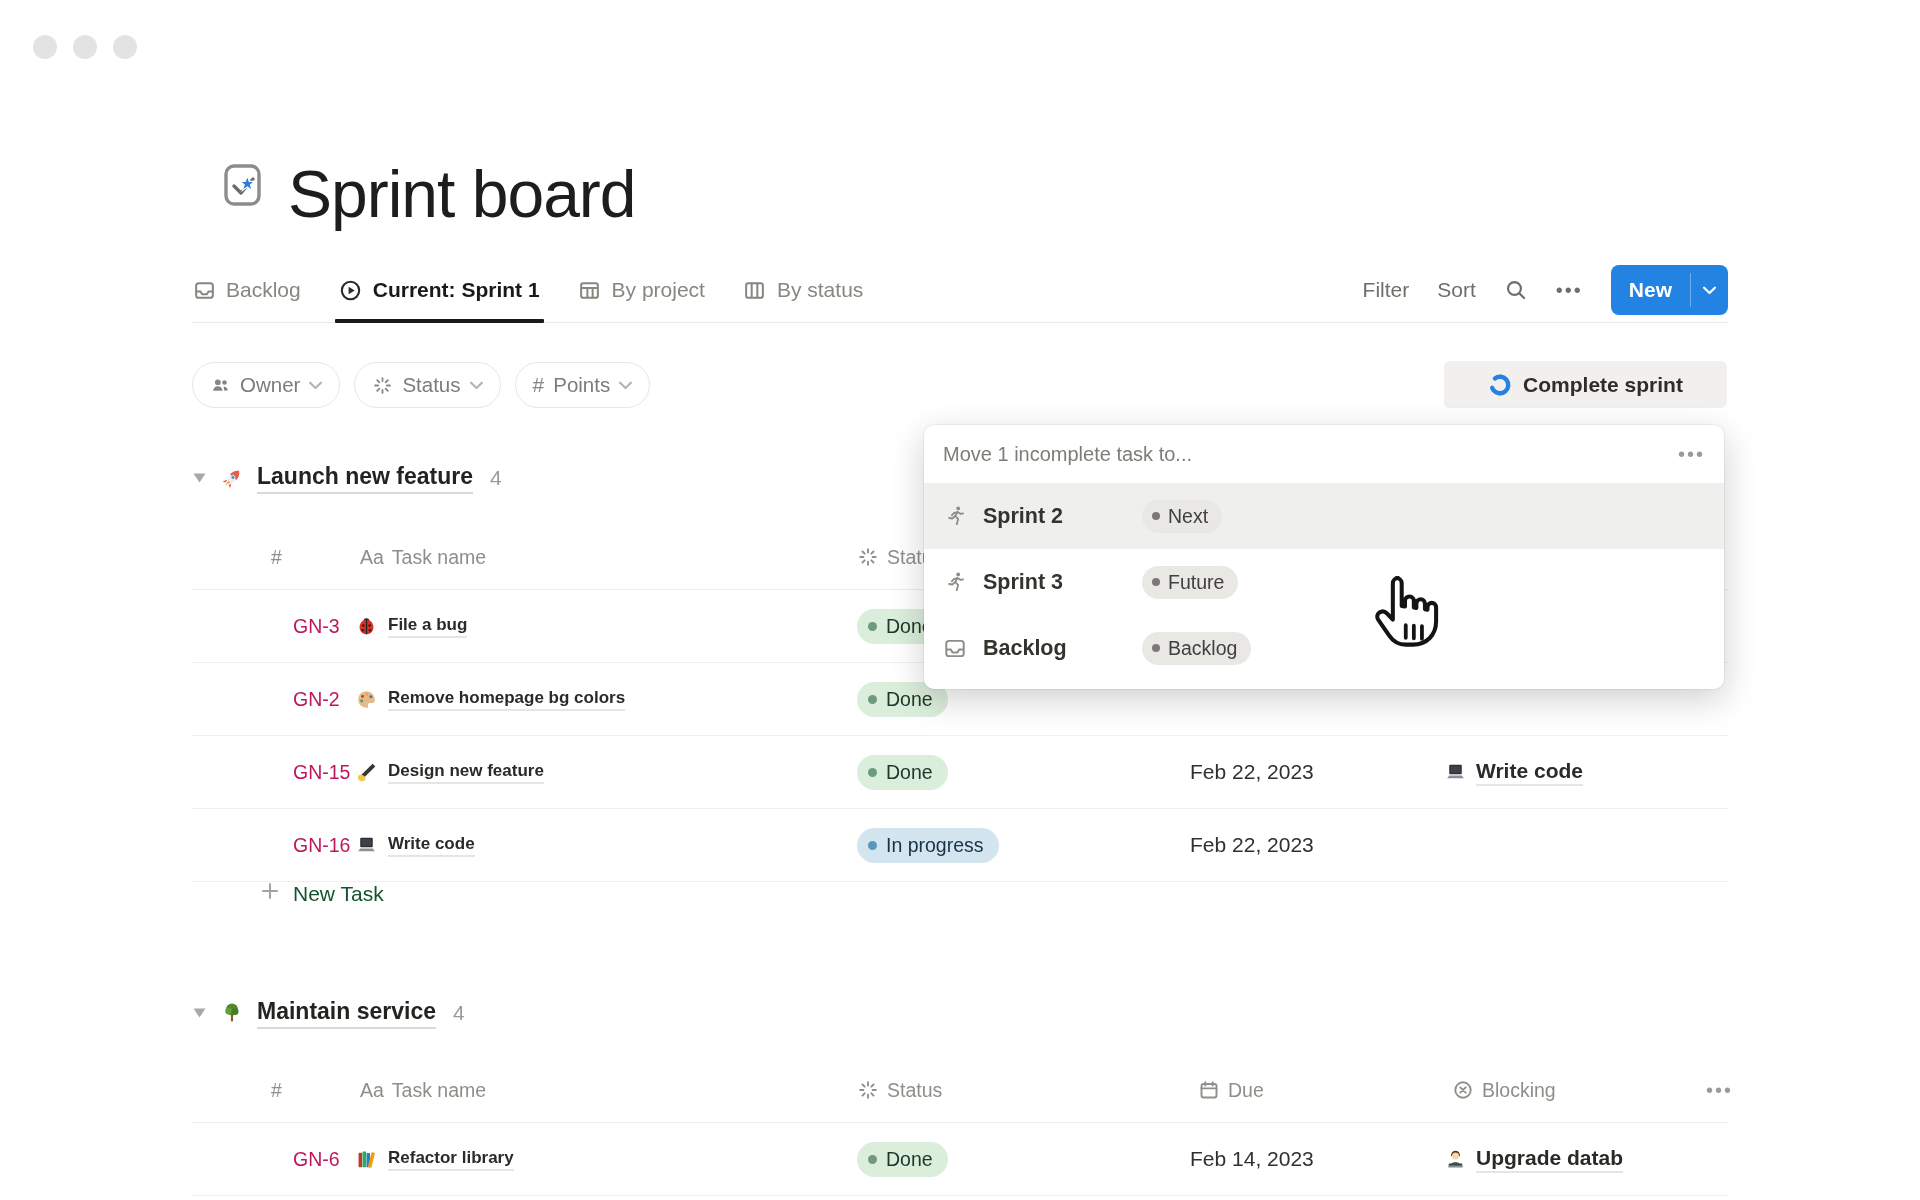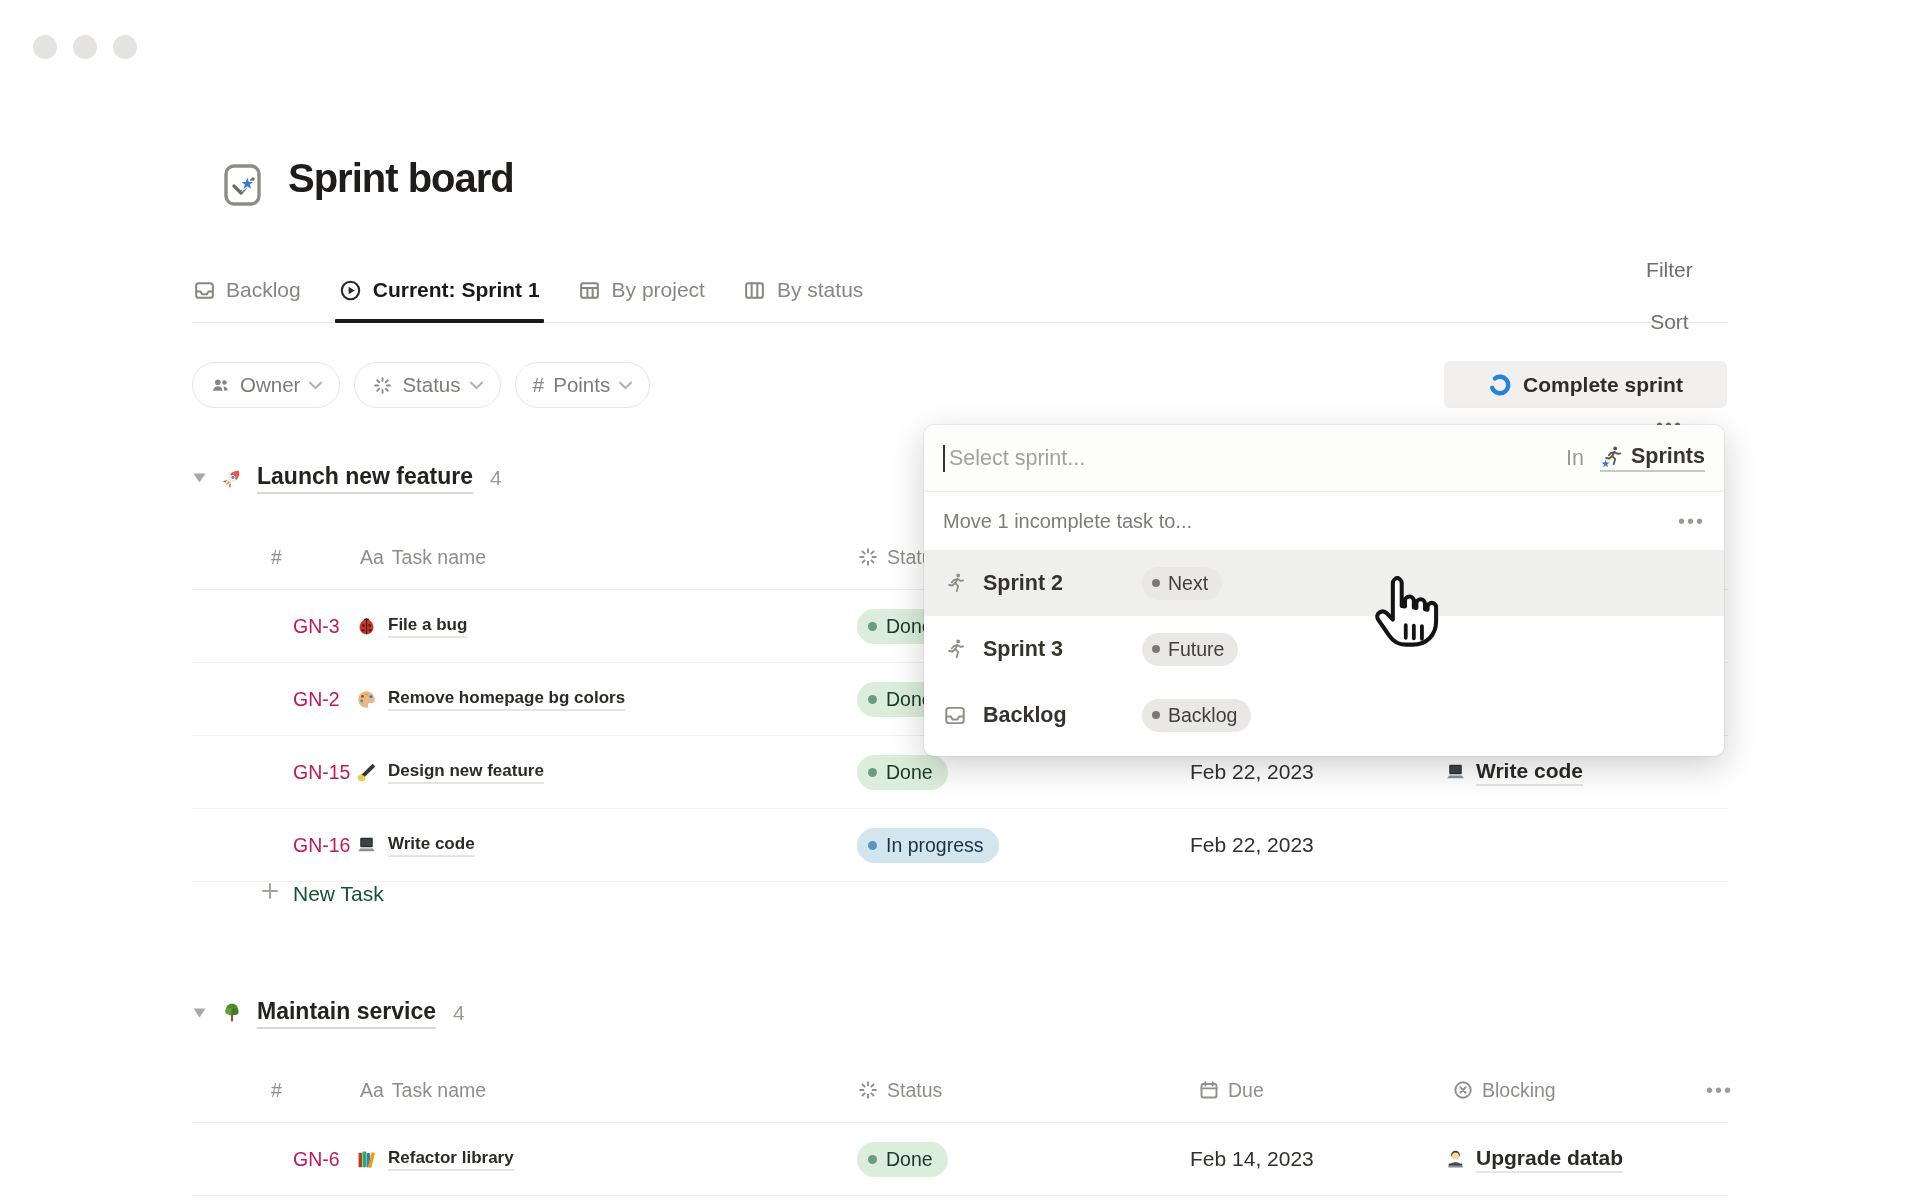--- a/index.html
+++ b/index.html
@@ -2,28 +2,28 @@
 <html><head>
 <meta charset="utf-8">
 <style>
   html,body{margin:0;padding:0;width:1920px;height:1200px;overflow:hidden;background:#fff;
     font-family:"Liberation Sans","DejaVu Sans",sans-serif;color:#32302c;-webkit-font-smoothing:antialiased;}
   .abs{position:absolute;}
   #canvas{position:relative;width:1920px;height:1200px;background:#fff;}
   
   .windot{width:24px;height:24px;border-radius:50%;background:#e4e3e1;}
   
-  .page-title{font-size:40px;font-weight:700;color:#1e1d1b;letter-spacing:-1px;}
+  .page-title{font-size:66px;font-weight:400;color:#1e1d1b;letter-spacing:-1px;}
   
   .tabs{left:192px;top:258px;width:1536px;height:64px;display:flex;align-items:center;gap:38px;border-bottom:1px solid #ebeae8;}
   .tab{display:flex;align-items:center;gap:10px;font-size:21px;color:#87867f;font-weight:500;height:100%;position:relative;cursor:pointer;white-space:nowrap;}
   .tab.active{color:#191918;font-weight:600;}
   .tab.active:after{content:"";position:absolute;left:-4px;right:-4px;bottom:-1px;height:4px;background:#1a1a19;border-radius:1px;}
   .tab svg{flex:0 0 auto;}
-  .rcontrols{position:absolute;right:0;top:0;height:100%;display:flex;align-items:center;gap:28px;flex-direction:column;}
+  .rcontrols{position:absolute;right:0;top:0;height:100%;display:flex;align-items:center;gap:28px;}
   .txtbtn{font-size:21px;color:#6f6e69;cursor:pointer;}
   .newgrp{display:flex;align-items:stretch;height:50px;background:#2383e2;border-radius:8px;overflow:hidden;color:#fff;}
   .newmain{display:flex;align-items:center;padding:8px 18px;font-size:21px;font-weight:700;cursor:pointer;}
   .newsep{width:1px;background:rgba(255,255,255,.35);margin:8px 0;}
   .newcaret{display:flex;align-items:center;padding:0 12px;cursor:pointer;}
   
   .chips{left:192px;top:362px;height:46px;display:flex;gap:14px;align-items:center;}
   .chip{display:flex;align-items:center;gap:9px;height:44px;padding:0 17px;border:1.5px solid #e7e6e3;border-radius:23px;
     font-size:20.5px;color:#7d7c76;background:#fff;cursor:pointer;white-space:nowrap;}
   .chip.blue{border-color:#4490e0;color:#2383e2;background:#f6fafe;}
@@ -421,40 +421,20 @@
               <rect x="4.6" y="14.8" width="12.8" height="3.6" rx=".8" fill="#3c4247"></rect>
               <path d="M3.6 18.4h14.8l-1-1.6H4.6z" fill="#8a9096"></path>
             </svg>
           </span>
           <span class="tlink">Upgrade datab</span>
         </div>
     </div>
   </div>
 
   <div class="abs dd">
-    <div class="ddsearch">
-      <span class="caretbar"></span>
-      <input class="ddinput" style="margin-left: -10px;" placeholder="Select sprint...">
-      <span class="ddin">In</span>
-      <span class="ddtarget">
-        <span class="emoji">
-            <svg width="25" height="25" viewBox="0 0 24 24">
-              <g fill="none" stroke="#57564f" stroke-width="1.8" stroke-linecap="round" stroke-linejoin="round">
-                <circle cx="15.2" cy="3.9" r="1.9" fill="#57564f" stroke="none"></circle>
-                <path d="M14.4 7.2l-2.1 4.3 2.9 3.1-1.5 5.1"></path>
-                <path d="M12.3 11.5l-3 2.5-3.2-.5"></path>
-                <path d="M14.6 7.8l-3.7.7-2.1 2.3"></path>
-                <path d="M14.6 7.8l3.2 1.6 2.3-.5"></path>
-              </g>
-              <path d="M5.6 15.4l1 2.7 2.9 0-2.3 1.8.8 2.8-2.4-1.7-2.4 1.7.8-2.8-2.3-1.8 2.9 0z" fill="#2e7cd6"></path>
-            </svg>
-          </span>
-        <span>Sprints</span>
-      </span>
-    </div>
     <div class="ddmove">
       <span>Move 1 incomplete task to...</span>
       <span class="dots">•••</span>
     </div>
     <div class="ddopt hl">
       <span class="emoji">
           <svg width="25" height="25" viewBox="0 0 24 24">
             <g fill="none" stroke="#8f8d86" stroke-width="1.8" stroke-linecap="round" stroke-linejoin="round">
               <circle cx="15.2" cy="3.9" r="1.9" fill="#8f8d86" stroke="none"></circle>
               <path d="M14.4 7.2l-2.1 4.3 2.9 3.1-1.5 5.1"></path>

